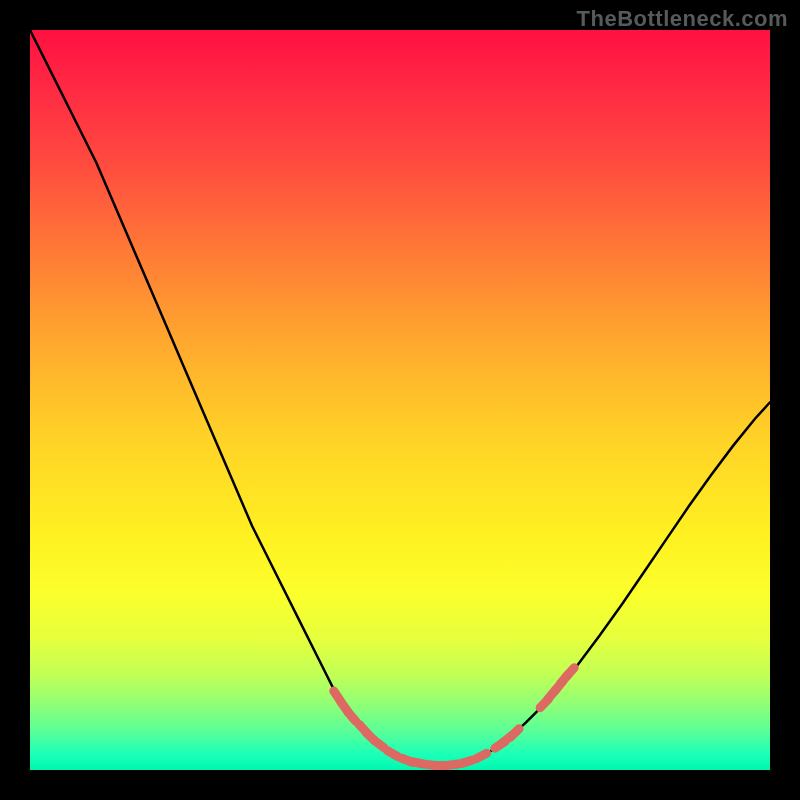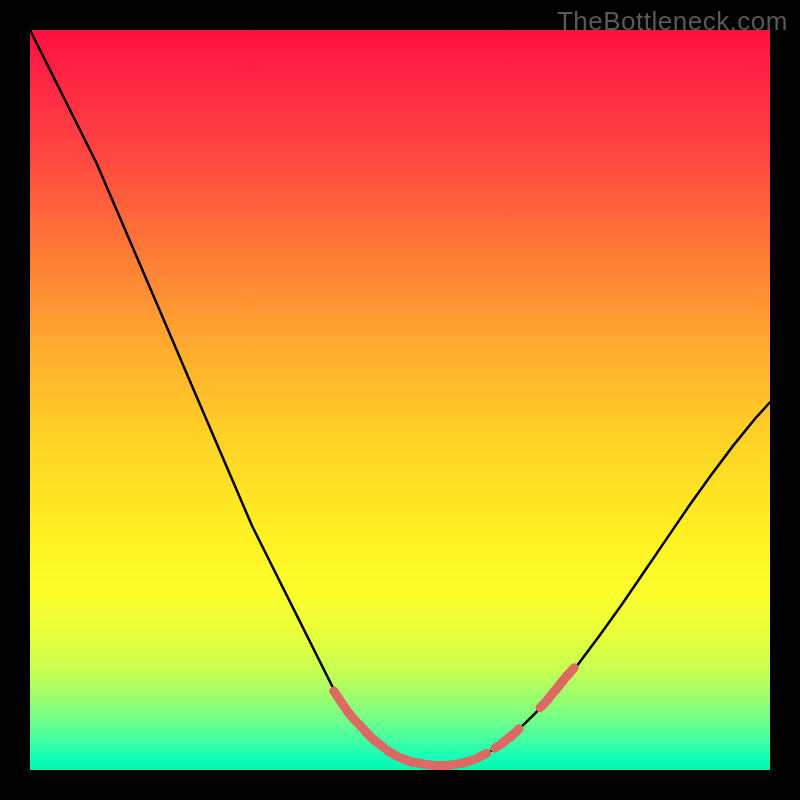--- a/index.html
+++ b/index.html
@@ -15,22 +15,22 @@
     position: relative;
     width: 800px;
     height: 800px;
     background: #000;
   }
   .watermark {
     position: absolute;
     top: 6px;
     right: 12px;
     color: #555a5c;
-    font-size: 26px;
-    font-weight: 400;
+    font-size: 22px;
+    font-weight: 700;
     letter-spacing: 0.5px;
     z-index: 5;
   }
   .plot-area {
     position: absolute;
     left: 30px;
     top: 30px;
     width: 740px;
     height: 740px;
     overflow: hidden;

